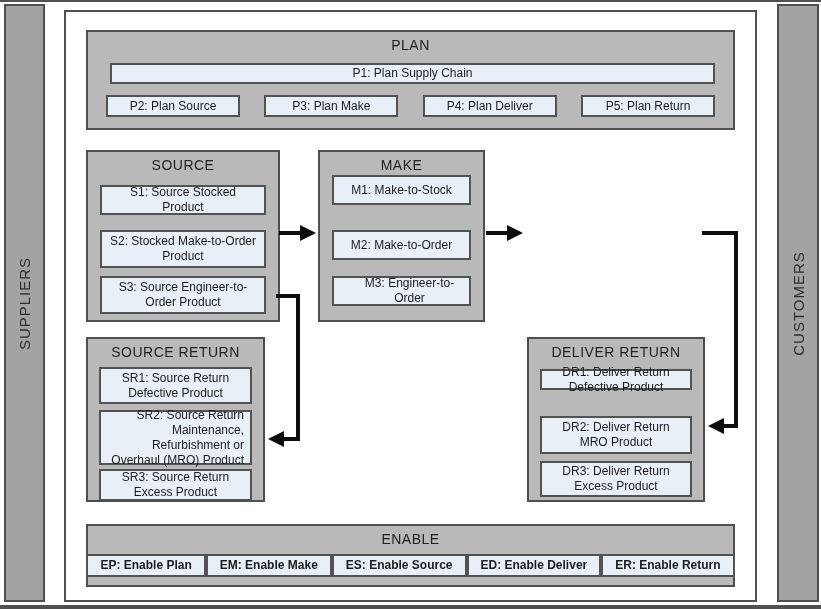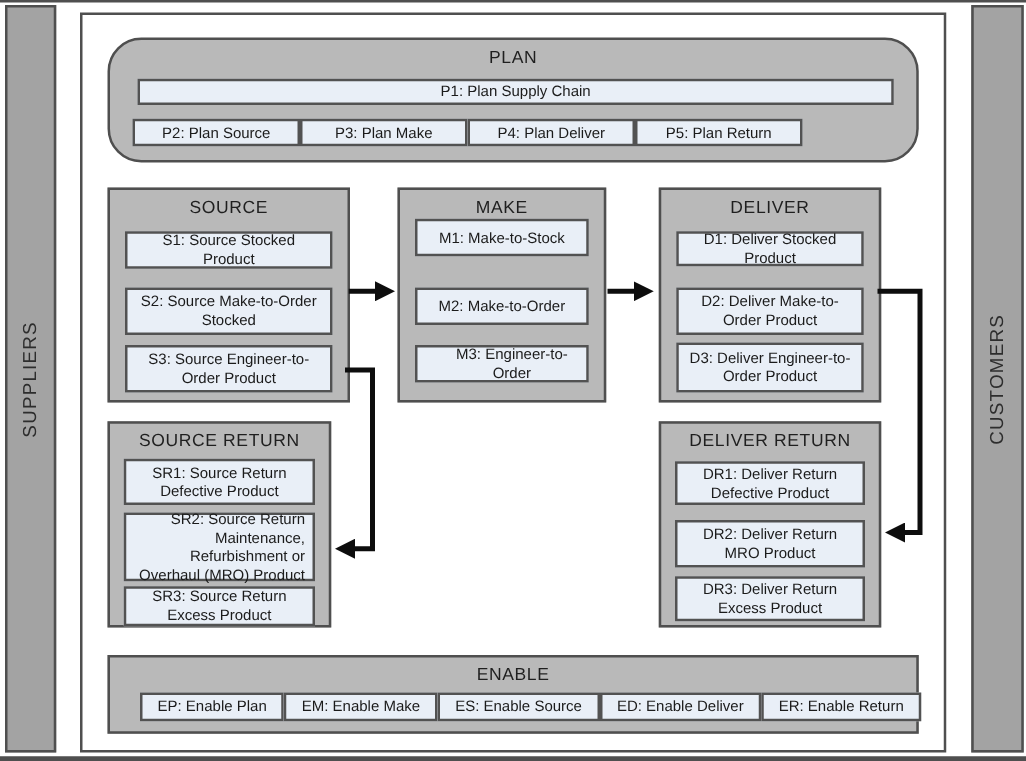--- a/index.html
+++ b/index.html
@@ -69,24 +69,24 @@
     align-items: center;
     justify-content: center;
     text-align: center;
     font-size: 12px;
     line-height: 1.25;
     color: #1b1b1b;
     padding: 1px 6px;
   }
 
   
-  .sec-plan   { left: 20px;  top: 18px;  width: 649px; height: 100px; border-radius: 27px; }
+  .sec-plan   { left: 20px;  top: 18px;  width: 649px; height: 100px; }
   .plan-p1    { left: 2px;  right: 18px; top: 31px;  height: 21px; margin-left: 20px; }
   .plan-row   { position: absolute; left: 18px; right: 18px; top: 63px; height: 22px;
-                display: flex; }
+                display: flex; justify-content: space-between; }
   .plan-row .l-box { position: relative; width: 134px; height: 22px; }
 
   
   .sec-source  { left: 20px;  top: 138px; width: 194px; height: 172px; }
   .sec-make    { left: 252px; top: 138px; width: 167px; height: 172px; }
   .sec-deliver { left: 461px; top: 138px; width: 178px; height: 172px; }
 
   .sec-source .l-box, .sec-make .l-box, .sec-deliver .l-box { left: 12px; right: 12px; }
   .box-s1 { top: 33px;  height: 30px; }
   .box-s2 { top: 78px;  height: 38px; }
@@ -98,28 +98,28 @@
   .box-d2 { top: 78px;  height: 38px; }
   .box-d3 { top: 122px; height: 40px; }
 
   
   .sec-source-return  { left: 20px;  top: 325px; width: 179px; height: 165px; }
   .sec-deliver-return { left: 461px; top: 325px; width: 178px; height: 165px; }
   .sec-source-return .l-box, .sec-deliver-return .l-box { left: 11px; right: 11px; }
   .box-sr1 { top: 28px;  height: 37px; }
   .box-sr2 { top: 71px;  height: 55px; text-align: right; }
   .box-sr3 { top: 130px; height: 32px; }
-  .box-dr1 { top: 30px;  height: 35px; }
+  .box-dr1 { top: 30px;  height: 21px; }
   .box-dr2 { top: 77px;  height: 38px; }
   .box-dr3 { top: 122px; height: 36px; }
 
   
   .sec-enable { left: 20px; top: 512px; width: 649px; height: 63px; }
   .enable-row { position: absolute; left: 24px; right: 24px; top: 28px; height: 32px;
-                display: flex; justify-content: flex-start; }
+                display: flex; justify-content: center; font-weight: bold; }
   .enable-row .l-box { position: relative; height: 23px; padding: 1px 12px; white-space: nowrap; }
 
   .arrow-overlay {
     position: absolute;
     left: 0; top: 0;
     width: 821px; height: 609px;
     pointer-events: none;
     z-index: 5;
   }
 </style>
@@ -145,37 +145,31 @@
         <div class="l-box">P2: Plan Source</div>
         <div class="l-box">P3: Plan Make</div>
         <div class="l-box">P4: Plan Deliver</div>
         <div class="l-box">P5: Plan Return</div>
       </div>
     </div>
 
     <div class="g-box sec-source">
       <div class="g-title">SOURCE</div>
       <div class="l-box box-s1">S1: Source Stocked Product</div>
-      <div class="l-box box-s2">S2: Source Make-to-Order Stocked</div>
+      <div class="l-box box-s2">S2: Stocked Make-to-Order Product</div>
       <div class="l-box box-s3">S3: Source Engineer-to-Order Product</div>
     </div>
 
     <div class="g-box sec-make">
       <div class="g-title">MAKE</div>
       <div class="l-box box-m1">M1: Make-to-Stock</div>
       <div class="l-box box-m2">M2: Make-to-Order</div>
       <div class="l-box box-m3">M3: Engineer-to-Order</div>
     </div>
 
-    <div class="g-box sec-deliver">
-      <div class="g-title">DELIVER</div>
-      <div class="l-box box-d1">D1: Deliver Stocked Product</div>
-      <div class="l-box box-d2">D2: Deliver Make-to-Order Product</div>
-      <div class="l-box box-d3">D3: Deliver Engineer-to-Order Product</div>
-    </div>
 
     <div class="g-box sec-source-return">
       <div class="g-title">SOURCE RETURN</div>
       <div class="l-box box-sr1">SR1: Source Return Defective Product</div>
       <div class="l-box box-sr2">SR2: Source Return Maintenance, Refurbishment or Overhaul (MRO) Product</div>
       <div class="l-box box-sr3">SR3: Source Return Excess Product</div>
     </div>
 
     <div class="g-box sec-deliver-return">
       <div class="g-title">DELIVER RETURN</div>

